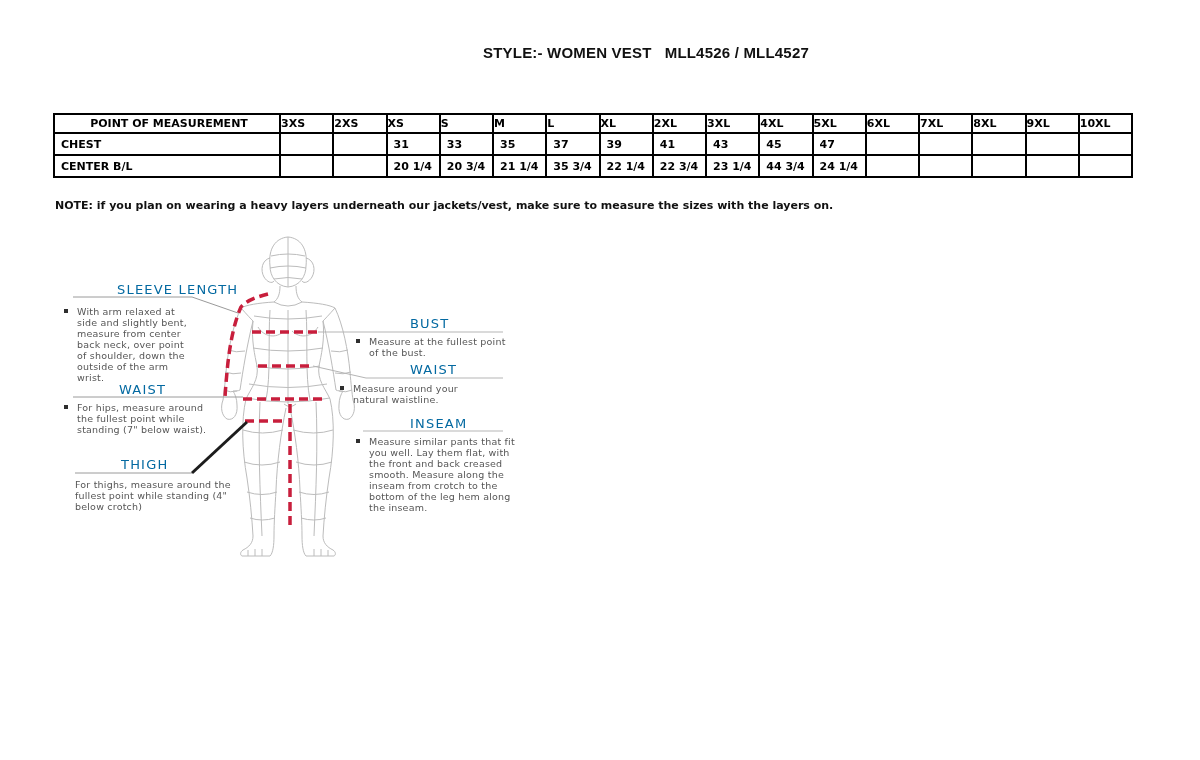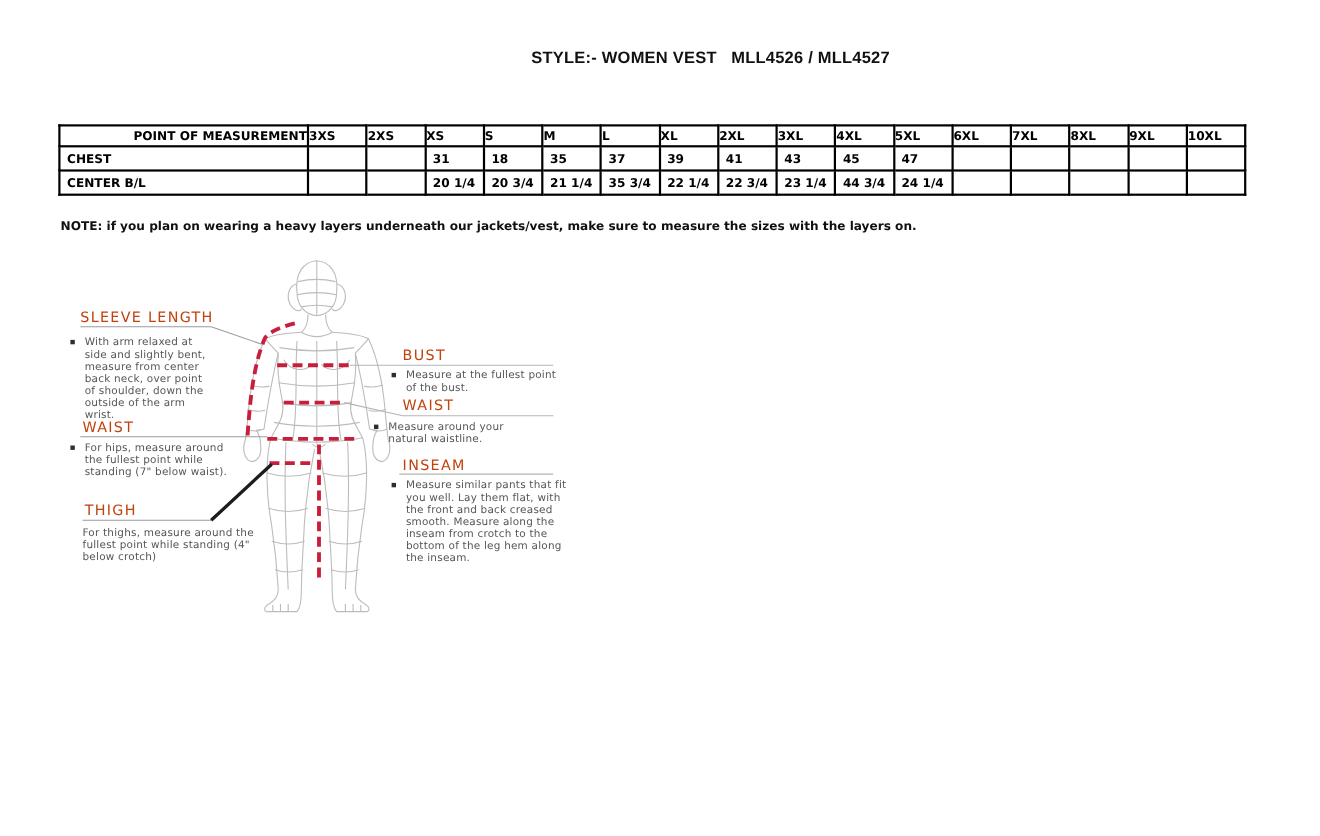--- a/index.html
+++ b/index.html
@@ -8,26 +8,26 @@
 
   .title{position:absolute;left:76px;top:44px;width:1140px;text-align:center;
          font-family:"Liberation Sans",sans-serif;font-weight:bold;font-size:15px;
          color:#111;white-space:pre;letter-spacing:.2px;}
 
   .size-table{position:absolute;left:53px;top:113px;width:1080px;border-collapse:collapse;
               table-layout:fixed;font-size:11px;font-weight:bold;color:#000;
               font-family:"DejaVu Sans",sans-serif;}
   .size-table th,.size-table td{border:2px solid #000;white-space:nowrap;overflow:hidden;}
   .size-table th{height:17px;text-align:left;padding:0;font-size:11px;}
-  .size-table th.pom{width:220px;text-align:right;padding-left:4px;margin-top:31px;}
+  .size-table th.pom{width:220px;text-align:center;padding-left:4px;margin-top:31px;}
   .size-table td{height:20px;text-align:left;padding:0 0 0 6px;}
 
   .note{position:absolute;left:55px;top:199px;font-size:11px;font-weight:bold;color:#111;}
 
-  .guide-head{position:absolute;font-size:13px;letter-spacing:1.2px;color:#c2410c;white-space:nowrap;}
+  .guide-head{position:absolute;font-size:13px;letter-spacing:1.2px;color:#0369a1;white-space:nowrap;margin-left:44px;}
   .guide-desc{position:absolute;font-size:9.5px;line-height:11px;color:#565656;letter-spacing:.2px;}
   .guide-desc .sq{position:absolute;left:0;top:3px;width:4px;height:4px;background:#2e2e2e;}
   .guide-desc .txt{display:block;margin-left:13px;}
   .guide-desc.nobullet .txt{margin-left:0;}
 
   svg.diagram{position:absolute;left:0;top:0;}
   .wire{stroke:var(--wire,#bcbcbc);stroke-width:1;fill:none;}
   .measure{stroke:var(--measure,#c81e3c);stroke-width:3.5;fill:none;stroke-dasharray:9 5;}
   .leader{stroke:#9a9a9a;stroke-width:1;fill:none;}
   .leader-light{stroke:#b5b5b5;stroke-width:1;fill:none;}
@@ -61,21 +61,21 @@
           <th>9XL</th>
           <th>10XL</th>
         </tr>
       </thead>
     <tbody id="size-table-body">
         <tr>
           <td>CHEST</td>
           <td></td>
           <td></td>
           <td>31</td>
-          <td>18</td>
+          <td>33</td>
           <td>35</td>
           <td>37</td>
           <td>39</td>
           <td>41</td>
           <td>43</td>
           <td>45</td>
           <td>47</td>
           <td></td>
           <td></td>
           <td></td>

